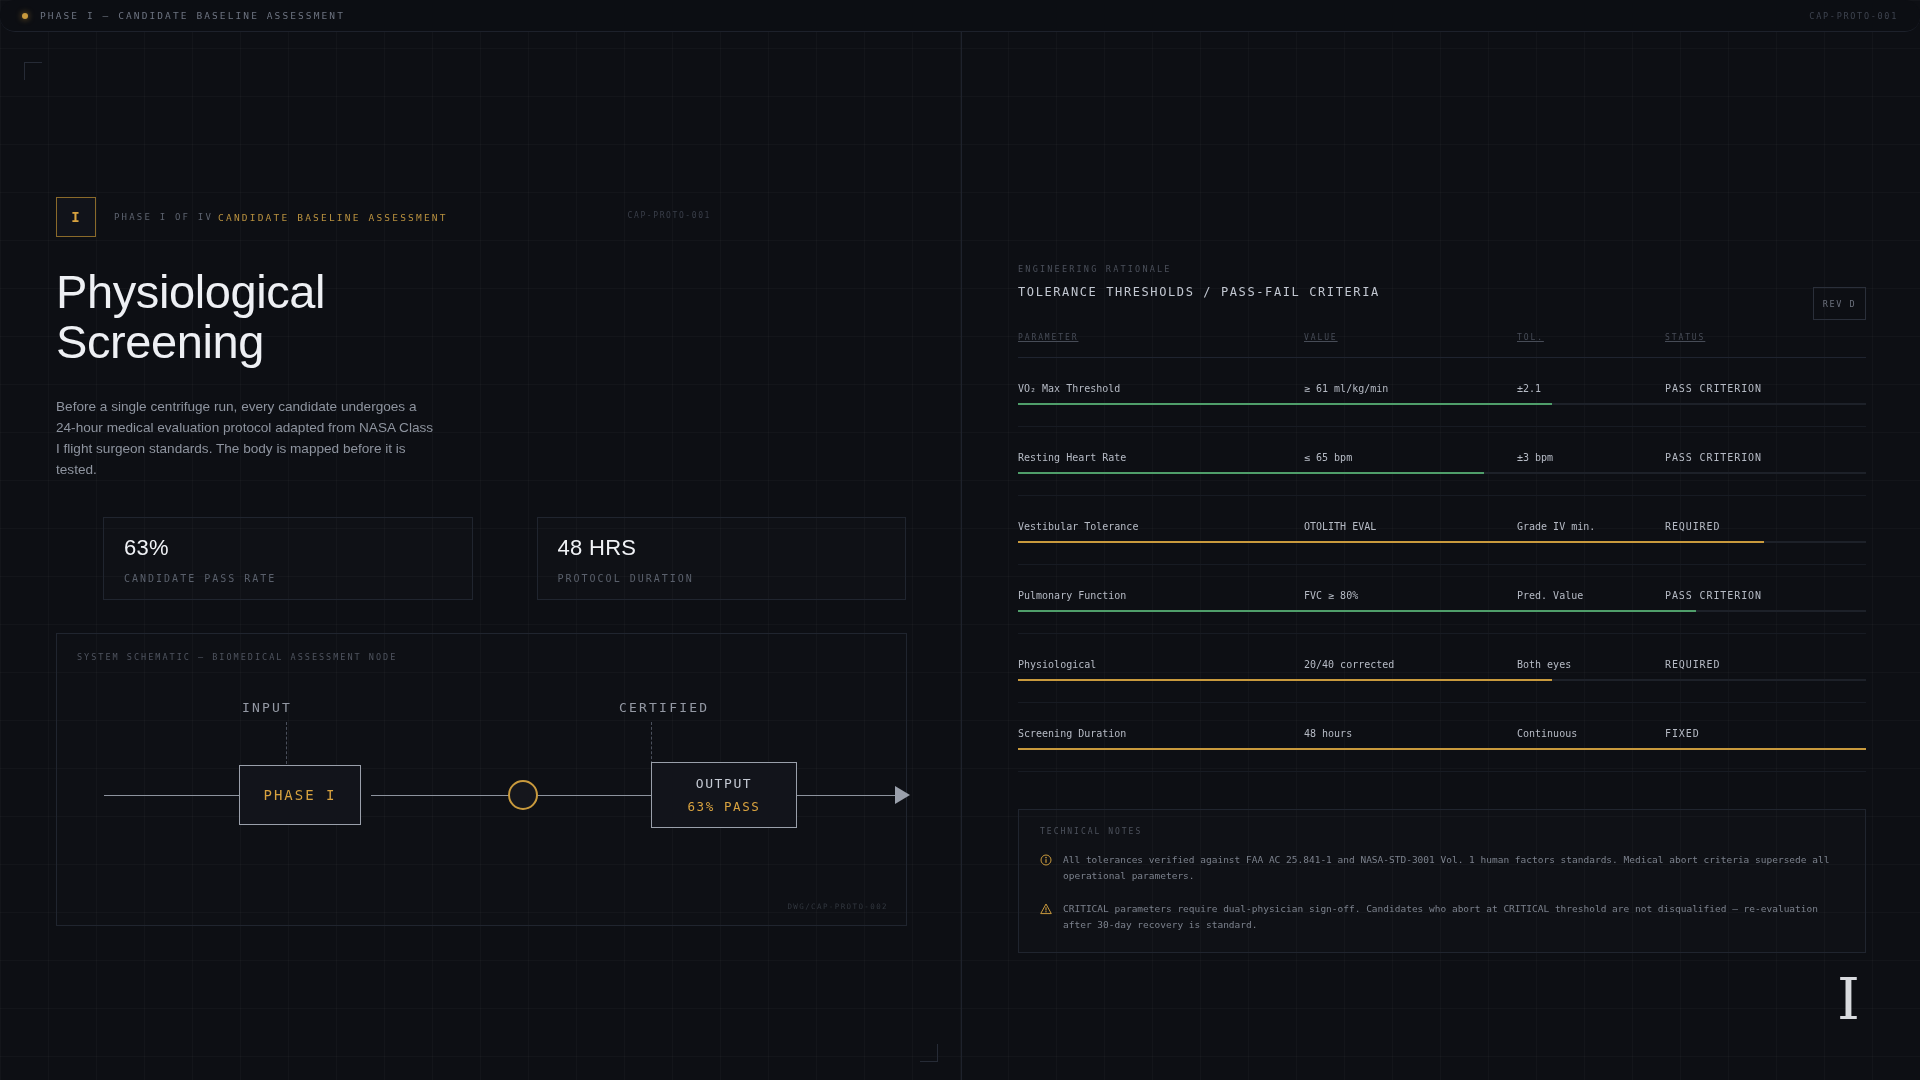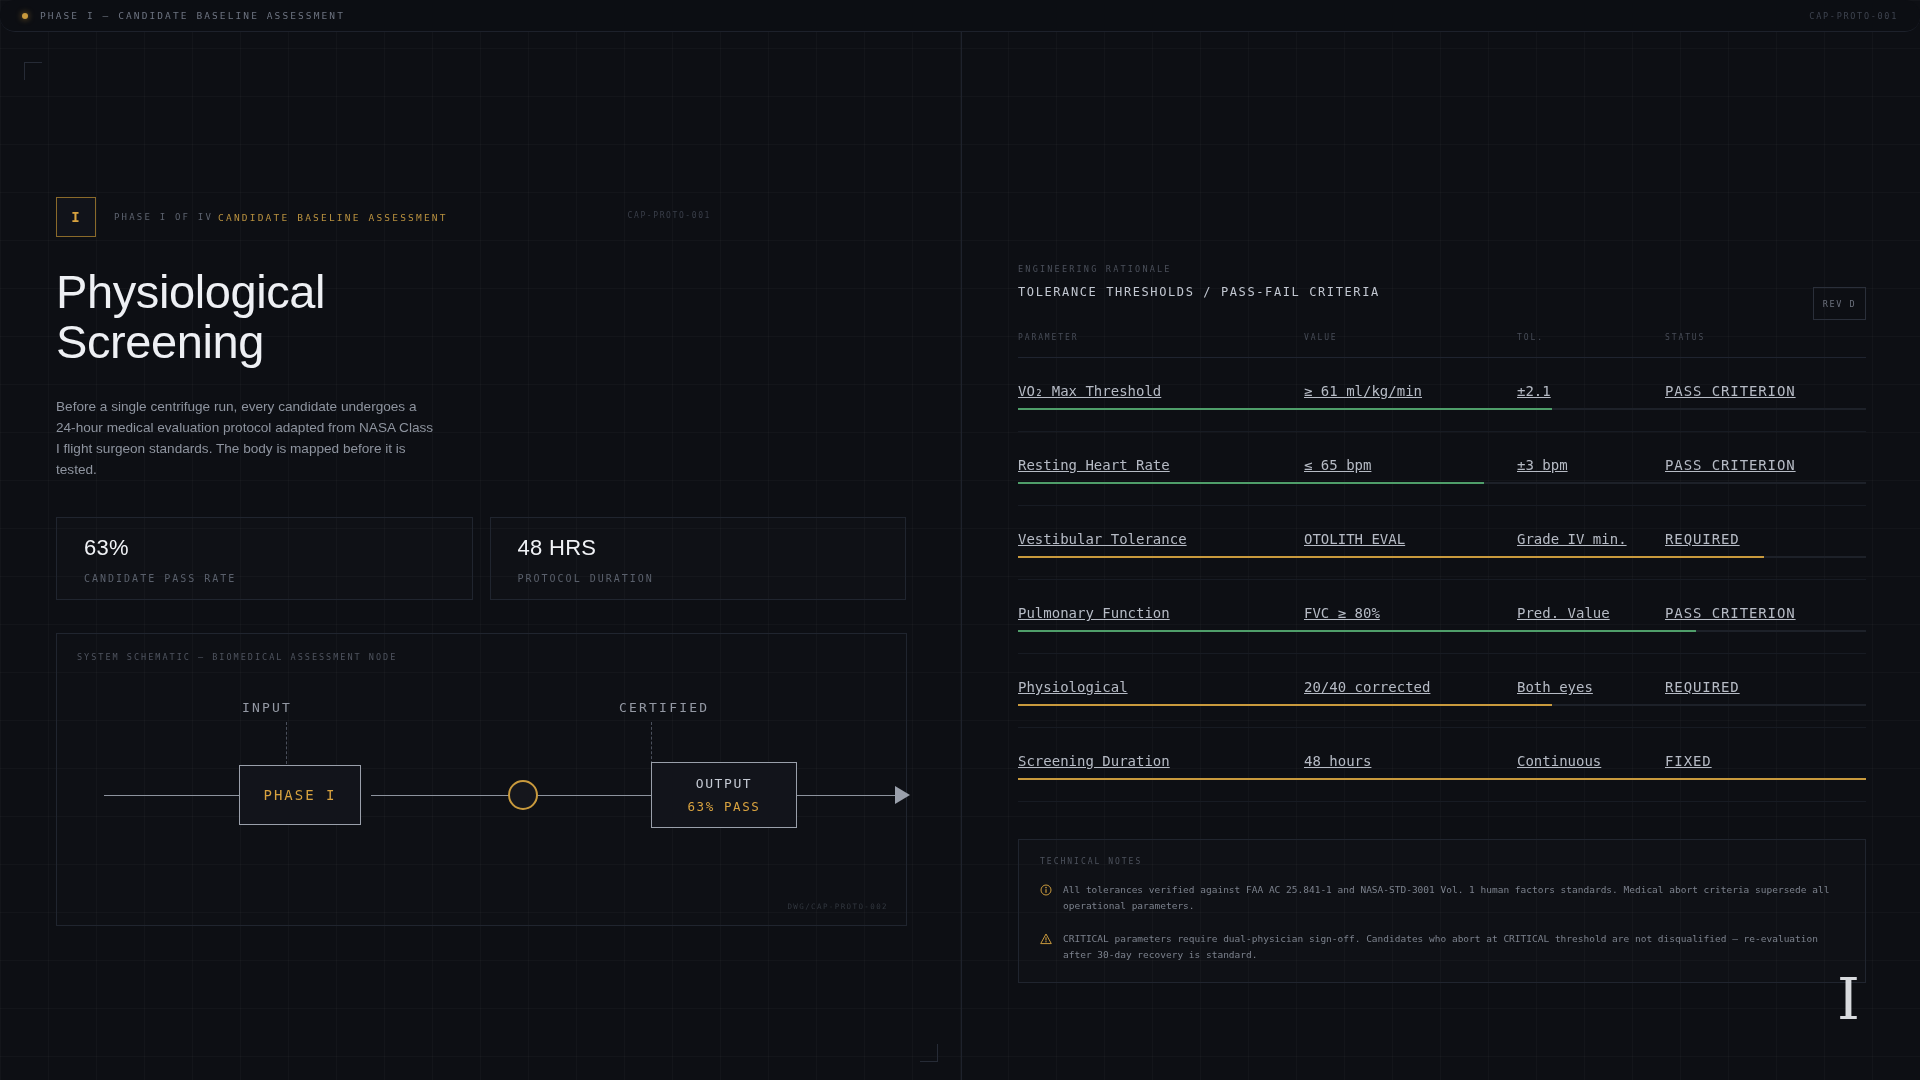--- a/index.html
+++ b/index.html
@@ -96,21 +96,22 @@
     margin-top:29px; width:380px;
     font-size:13.6px; line-height:1.56; color:#8e949f;
   }
 
   
   .stats{ display:flex; gap:17px; margin-top:37px; }
   .stat{
     width:417px; height:83px;
     border:1px solid #20252f;
     background:rgba(255,255,255,.012);
-    padding:17px 27px;
+    padding:17px 20px;
+    margin-left:47px;
   }
   .stat-val{
     font-size:22px; color:#f0f2f6; font-weight:400; letter-spacing:.3px;
     font-family:"Liberation Sans", sans-serif;
   }
   .stat-lbl{
     margin-top:12px;
     font-family:"DejaVu Sans Mono", monospace;
     font-size:10px; letter-spacing:2px; color:#5a606c; text-transform:uppercase;
   }
@@ -174,26 +175,26 @@
     display:flex; align-items:center; justify-content:center;
     font-family:"DejaVu Sans Mono", monospace;
     font-size:8.5px; letter-spacing:1.6px; color:#6b707c;margin-top:32px;
   }
 
   table.spec{ width:848px; border-collapse:collapse; margin-top:34px; }
   table.spec th{
     text-align:left; font-weight:normal;
     font-family:"DejaVu Sans Mono", monospace;
     font-size:8px; letter-spacing:1.9px; color:#474c57; text-transform:uppercase;
-    padding-bottom:15px; border-bottom:1px solid #1f2430;
+    padding-bottom:15px; border-bottom:1px solid #1f2430;text-decoration:underline;
   }
   table.spec td{
     font-family:"DejaVu Sans Mono", monospace;
-    font-size:14px; color:#b6bbc5;
-    padding:25px 0 9px 0; vertical-align:middle;text-decoration:underline;
+    font-size:10px; color:#b6bbc5;
+    padding:25px 0 9px 0; vertical-align:middle;
   }
   td.c-param{ width:286px; color:#aeb3bd; }
   td.c-value{ width:213px; color:#e7eaef; }
   td.c-tol  { width:148px; font-size:9px; color:#565b66; }
   td.c-status{ font-size:9px; letter-spacing:.9px; }
   .st-pass{ color:#4f9e6a; }
   .st-req { color:#dfe2e8; }
   .st-fixed{ color:#9aa0ab; }
 
   tr.bar-row td{ padding:0; }

